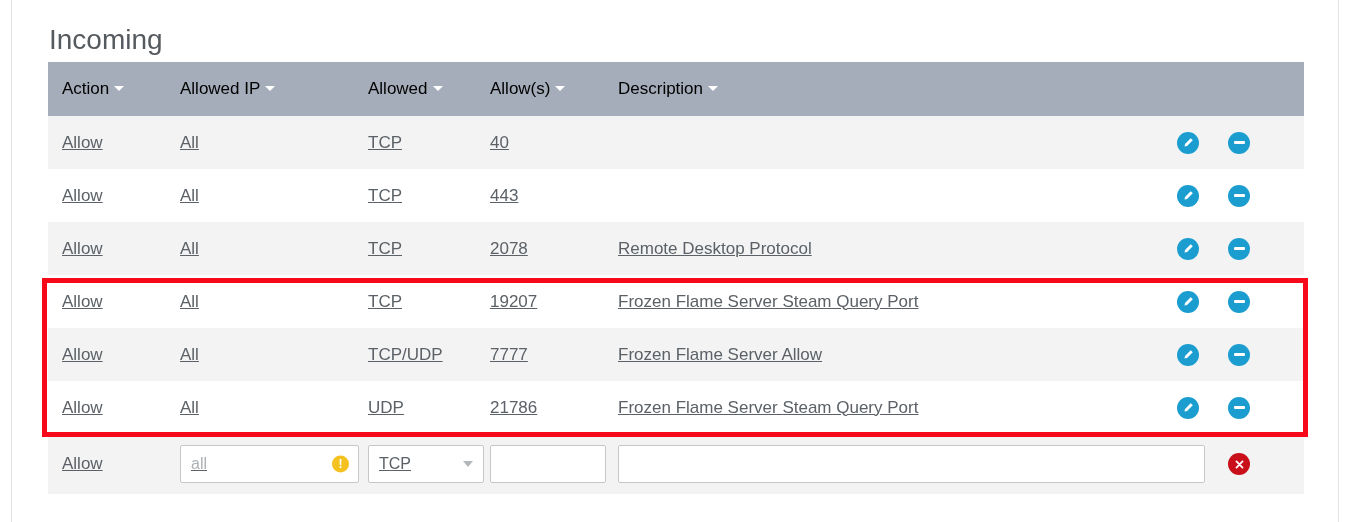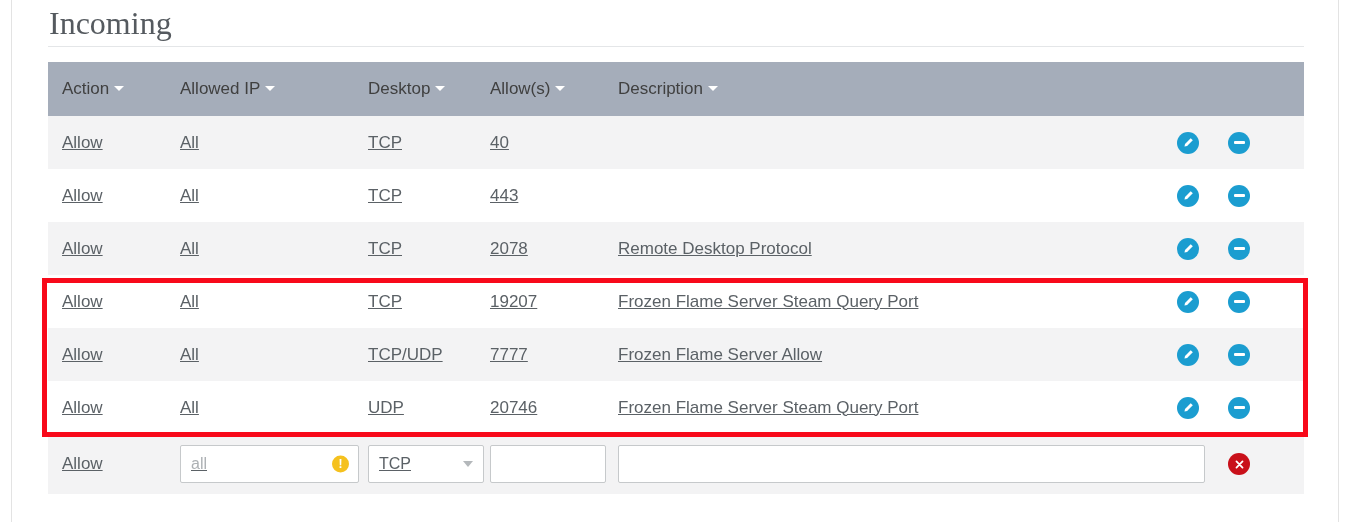--- a/index.html
+++ b/index.html
@@ -24,46 +24,45 @@
     position: absolute; left: 1338px; top: 0; width: 1px; height: 522px;
     background: #e3e3e3;
   }
 
   .panel {
     position: absolute;
     left: 48px; top: 0; width: 1256px;
   }
 
   .panel-title {
-    font-size: 32px;
+    font-size: 28px;
     color: #555a5f;
     font-weight: 400;
     line-height: 46px;
-    padding: 0 0 0 1px;
+    padding: 17px 0 0 1px;
     margin: 0;
     white-space: nowrap;
-    font-family: Liberation Serif, serif;
   }
   .title-rule {
     height: 1px;
     background: #e4e6e8;
     margin: 0;
   }
 
   table.fw {
     position: absolute;
     left: 48px;
     top: 62px;
     width: 1256px;
     border-collapse: collapse;
     table-layout: fixed;
   }
   table.fw th {
     background: #a5adba;
-    color: #404040;
+    color: #000000;
     font-size: 17px;
     font-weight: 400;
     text-align: left;
     height: 54px;
     padding: 0 0 0 14px;
     vertical-align: middle;
     white-space: nowrap;
   }
   table.fw td {
     font-size: 17px;
@@ -199,21 +198,21 @@
         <col class="c-ip">
         <col class="c-proto">
       <col class="c-port">
         <col class="c-desc">
         <col class="c-act">
     </colgroup>
     <thead>
       <tr>
         <th><span>Action</span><i class="caret"></i></th>
         <th><span>Allowed IP</span><i class="caret"></i></th>
-        <th><span>Desktop</span><i class="caret"></i></th>
+        <th><span>Allowed</span><i class="caret"></i></th>
         <th><span>Allow(s)</span><i class="caret"></i></th>
         <th><span>Description</span><i class="caret"></i></th>
         <th class="actions"></th>
       </tr>
     </thead>
     <tbody>
 
       <tr class="odd">
         <td>Allow</td>
         <td>All</td>
@@ -311,21 +310,21 @@
               <span class="ic-minus-bar"></span>
             </span>
           </div>
         </td>
       </tr>
 
       <tr class="even">
         <td>Allow</td>
         <td>All</td>
         <td>UDP</td>
-        <td>20746</td>
+        <td>21786</td>
         <td>Frozen Flame Server Steam Query Port</td>
         <td class="actions">
           <div class="act-wrap">
             <span class="icon-btn ic-edit">
               <svg width="12" height="12" viewBox="0 0 16 16" aria-hidden="true">
                   <path d="M11.6 1.6l2.8 2.8-7.6 7.6-3.5.7.7-3.5z" fill="#ffffff"></path>
                 </svg>
             </span>
             <span class="icon-btn ic-remove">
               <span class="ic-minus-bar"></span>

